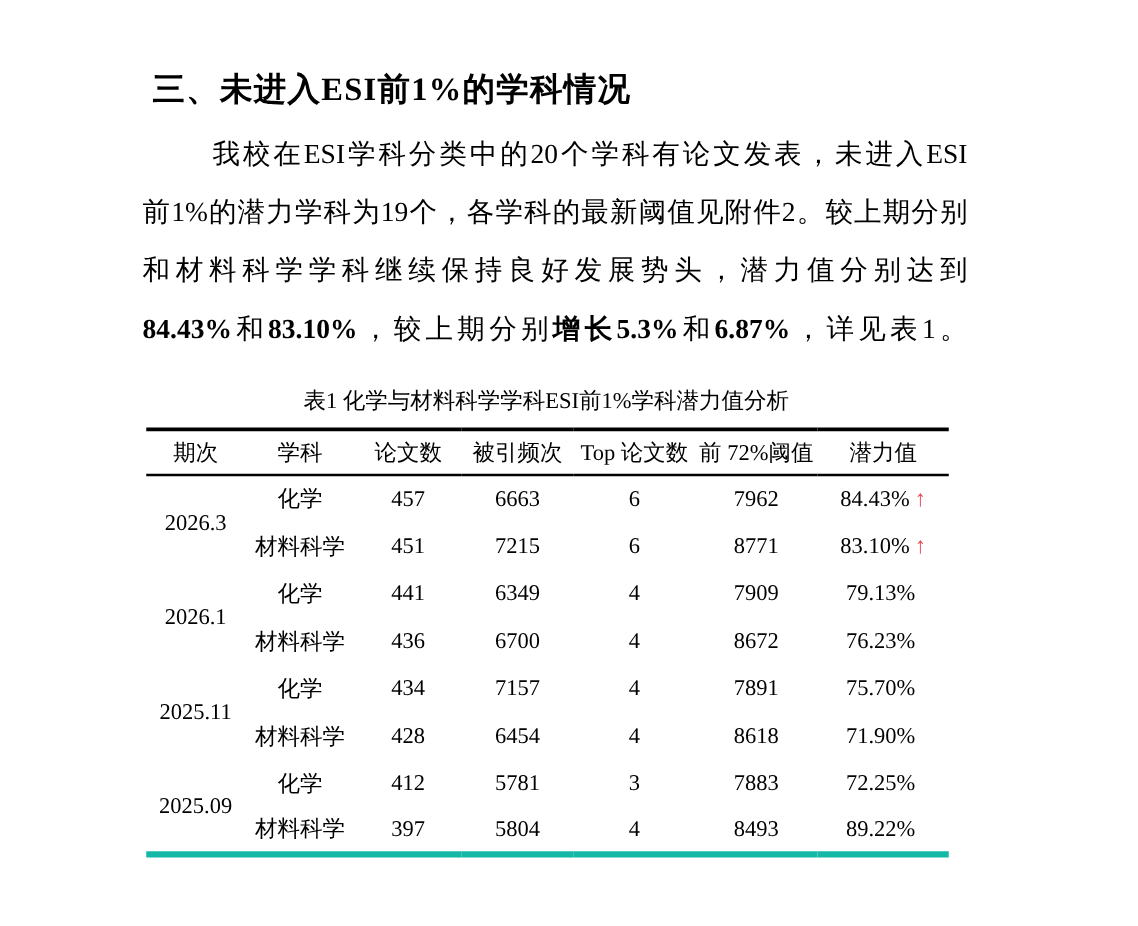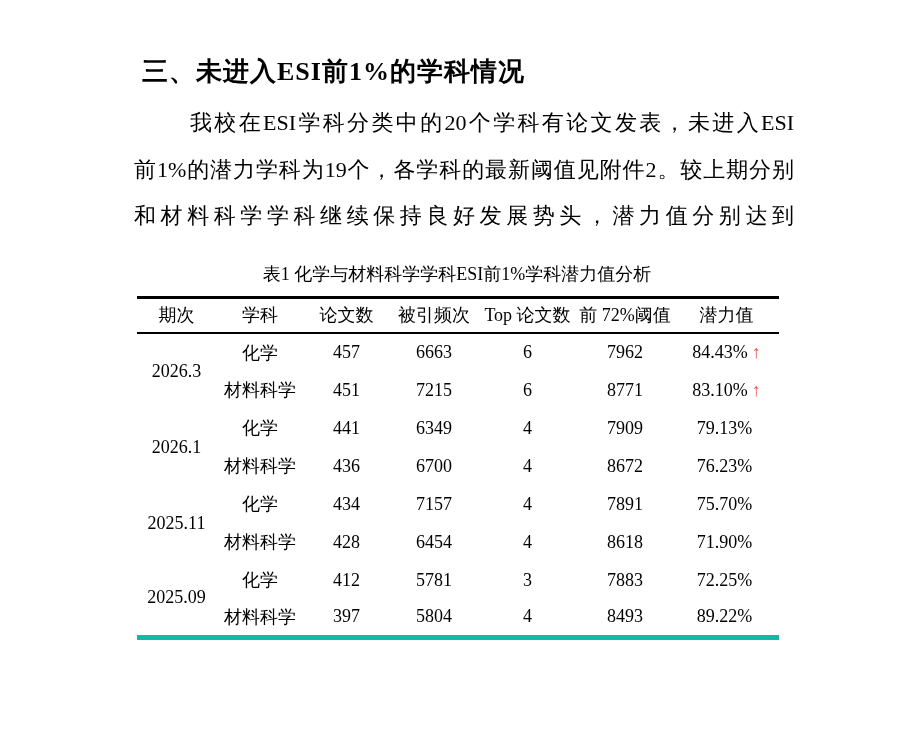--- a/index.html
+++ b/index.html
@@ -5,21 +5,21 @@
   * { margin: 0; padding: 0; box-sizing: border-box; }
   html, body {
     width: 910px; height: 741px;
     background: #ffffff;
     overflow: hidden;
     font-family: "Liberation Serif", "DejaVu Serif", serif;
     color: #000000;
   }
   .page {
     position: absolute;
-    left: 134px; top: 0;
+    left: 114px; top: 0;
     width: 660px;
   }
   .heading {
     margin-top: 54px;
     margin-left: 8px;
     font-size: 26px;
     font-weight: bold;
     letter-spacing: 1px;
     line-height: 36px;
     white-space: nowrap;
@@ -78,20 +78,21 @@
 <body>
 
 <div class="page">
 
   <div class="heading">三、未进入ESI前1%的学科情况</div>
 
   <div class="para">
     <div class="pline indent">我校在ESI学科分类中的20个学科有论文发表，未进入ESI</div>
     <div class="pline">前1%的潜力学科为19个，各学科的最新阈值见附件2。较上期分别</div>
     <div class="pline">和材料科学学科继续保持良好发展势头，潜力值分别达到</div>
+    <div class="pline"><span class="b">84.43%</span><span>和</span><span class="b">83.10%</span><span>，较上期分别</span><span class="b">增长5.3%</span><span>和</span><span class="b">6.87%</span><span>，详见表1。</span></div>
   </div>
 
   <div class="caption">表1 化学与材料科学学科ESI前1%学科潜力值分析</div>
 
   <table class="esi">
     <colgroup>
       <col class="c-period">
         <col class="c-subject">
         <col class="c-papers">
         <col class="c-citations">

